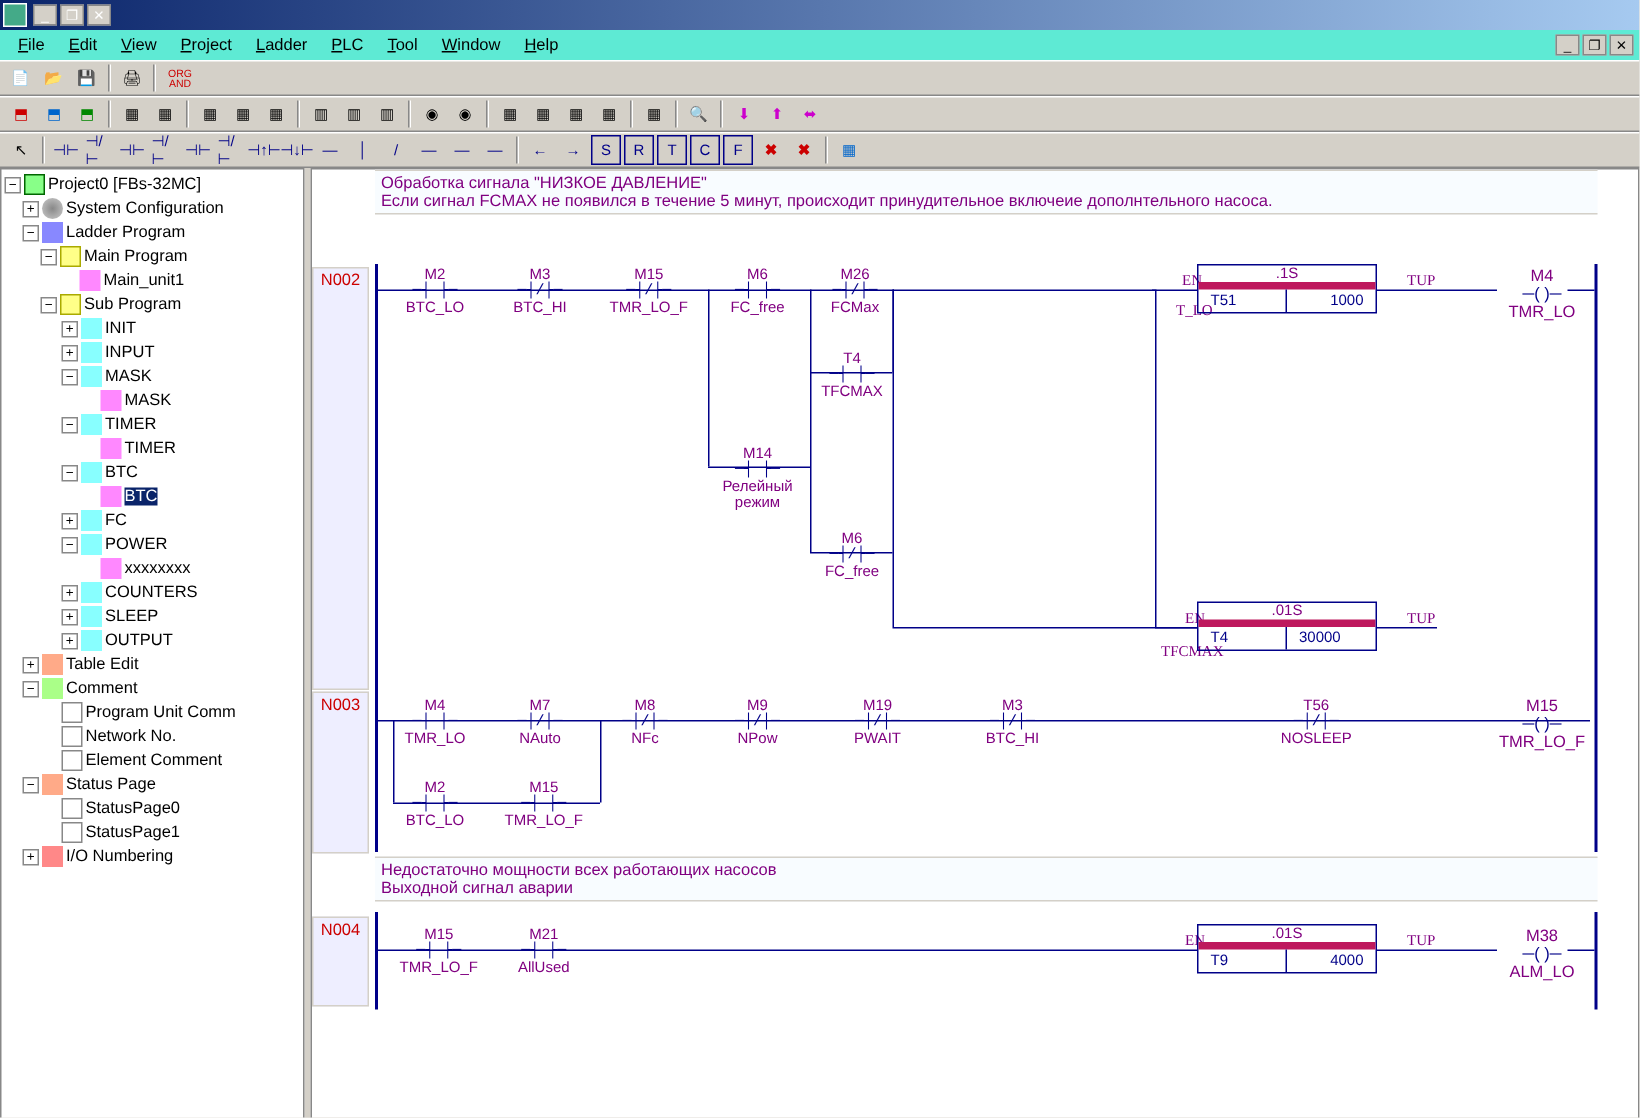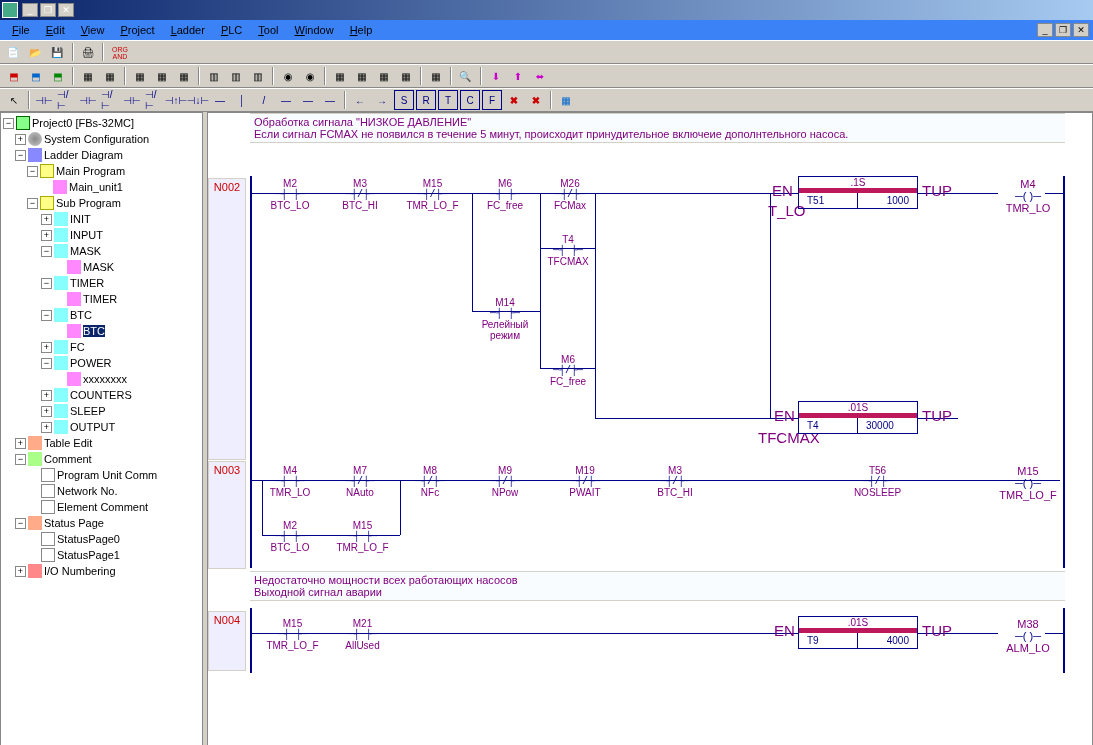--- a/index.html
+++ b/index.html
@@ -2,21 +2,21 @@
 <html><head>
 <meta charset="utf-8">
 <style>
 * { box-sizing: border-box; margin: 0; padding: 0; font-family: Tahoma, sans-serif; }
 body { width: 1093px; height: 745px; background: #d4d0c8; overflow: hidden; font-size: 11px; }
 .titlebar { background: linear-gradient(to right, #0a246a, #a6caf0); color: #fff; height: 20px; display: flex; align-items: center; padding: 0 2px; }
 .titlebar .app-icon { width: 16px; height: 16px; background: #4a8; margin-right: 4px; border: 1px solid #fff; }
 .titlebar .title { flex: 1; font-weight: bold; font-size: 11px; }
 .win-btns { display: flex; gap: 2px; }
 .win-btn { width: 16px; height: 14px; background: #d4d0c8; border: 1px solid #888; font-size: 9px; text-align: center; line-height: 12px; cursor: default; }
-.menubar { background: #3b82f6; height: 20px; display: flex; align-items: center; padding: 0 4px; justify-content: space-between; }
+.menubar { background: #5eead4; height: 20px; display: flex; align-items: center; padding: 0 4px; justify-content: space-between; }
 .menus { display: flex; }
 .menu-item { padding: 2px 8px; text-decoration: underline; text-decoration-color: transparent; }
 .menu-item::first-letter { text-decoration: underline; }
 .doc-btns { display: flex; gap: 2px; }
 .toolbar { background: #d4d0c8; border-top: 1px solid #fff; border-bottom: 1px solid #888; height: 24px; display: flex; align-items: center; padding: 2px 4px; gap: 2px; }
 .tb-btn { width: 20px; height: 20px; border: 1px solid transparent; display: inline-flex; align-items: center; justify-content: center; font-size: 10px; }
 .tb-sep { width: 2px; height: 18px; border-left: 1px solid #888; border-right: 1px solid #fff; margin: 0 2px; }
 .org-btn { width: 24px; height: 20px; font-size: 7px; line-height: 7px; color: #c00; text-align: center; padding-top: 2px; }
 .main-area { display: flex; height: 663px; }
 .tree-panel { width: 203px; background: #fff; border: 1px solid #888; overflow: auto; position: relative; }
@@ -47,21 +47,21 @@
 .bus-left { left: 0; }
 .bus-right { right: 0; }
 .element { position: absolute; font-family: 'Courier New', monospace; font-size: 10px; text-align: center; }
 .element .tag { color: #800080; }
 .element .lbl { color: #800080; }
 .wire-h { position: absolute; height: 1px; background: #008; }
 .wire-v { position: absolute; width: 1px; background: #008; }
 .fbox { position: absolute; border: 1.5px solid #008; font-family: 'Courier New', monospace; font-size: 10px; color: #008; }
 .fbox .cell { border-right: 1px solid #008; display: inline-block; padding: 2px 8px; }
 .fbox .title { text-align: center; border-bottom: 5px solid #be185d; color: #800080; }
-.pin-label { position: absolute; color: #800080; font-size: 15px; font-family: Liberation Sans, sans-serif; }
+.pin-label { position: absolute; color: #800080; font-size: 10px; font-family: Liberation Serif, serif; margin-left: 16px; }
 .coil { position: absolute; font-family: 'Courier New', monospace; font-size: 11px; color: #008; }
 .contact { display: inline-block; font-family: 'Courier New', monospace; color: #008; }
 </style>
 </head>
 <body>
 
 <div class="titlebar">
   <span class="app-icon"></span>
   <div class="win-btns">
     <div class="win-btn">_</div>
@@ -176,21 +176,21 @@
       <div class="tree-node">
           <span class="ind" style="width:12px"></span>
           <span class="exp">+</span>
           <span class="tree-icon ti-gear"></span>
           <span class="tree-label">System Configuration</span>
         </div>
       <div class="tree-node">
           <span class="ind" style="width:12px"></span>
           <span class="exp">−</span>
           <span class="tree-icon ti-ladder"></span>
-          <span class="tree-label">Ladder Diagram</span>
+          <span class="tree-label">Ladder Program</span>
         </div>
       <div class="tree-node">
           <span class="ind" style="width:24px"></span>
           <span class="exp">−</span>
           <span class="tree-icon ti-folder"></span>
           <span class="tree-label">Main Program</span>
         </div>
       <div class="tree-node">
           <span class="ind" style="width:50px"></span>
           <span class="tree-icon ti-unit"></span>

